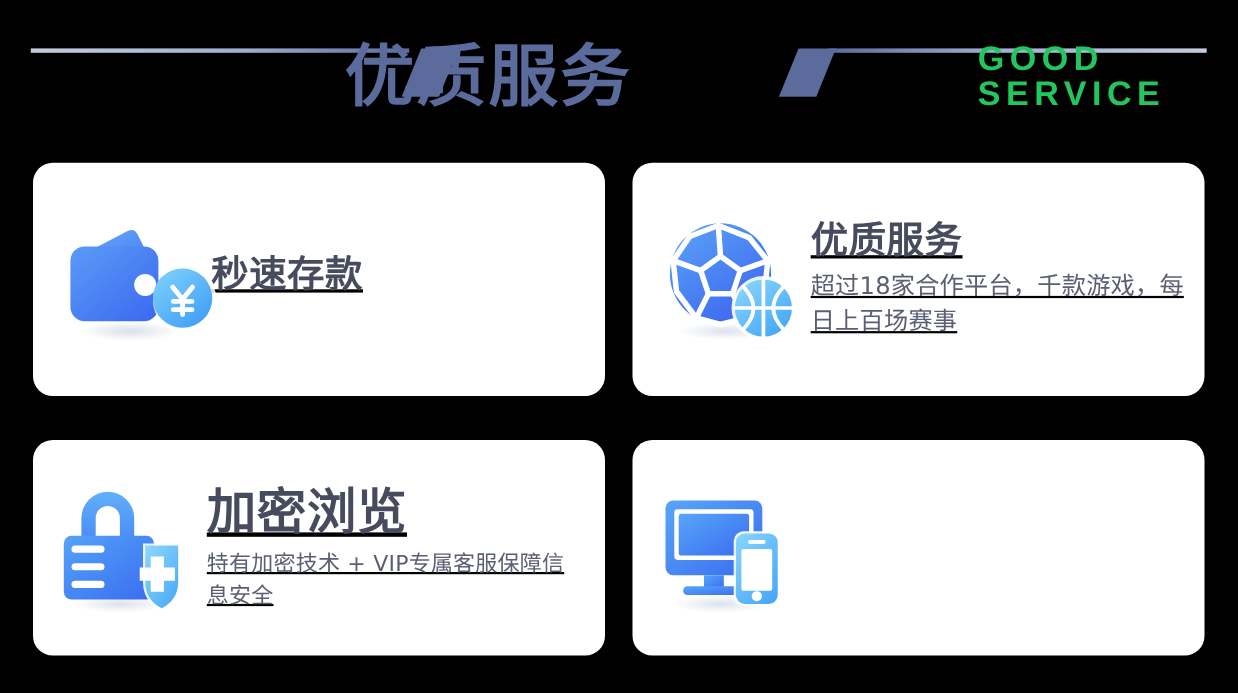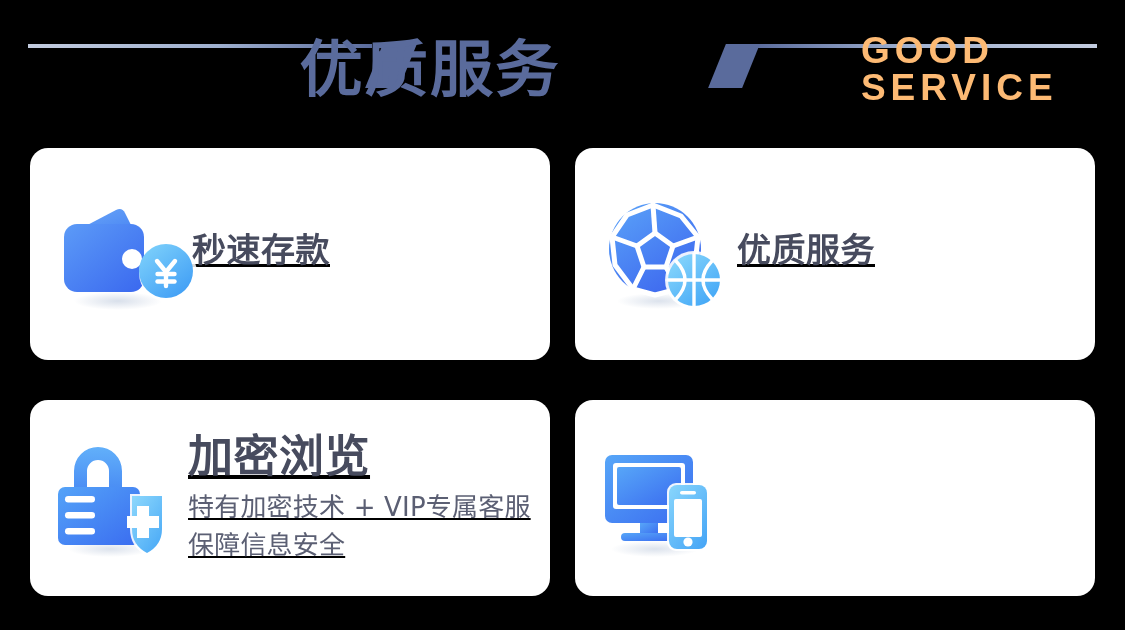--- a/index.html
+++ b/index.html
@@ -21,21 +21,21 @@
     position:relative; width:100%; height:92px;
     display:flex; align-items:center; justify-content:center;
   }
   .title-cn {
     font-size:62px; font-weight:bold; color:#5a6b9c;
     letter-spacing:2px; line-height:1; z-index:3;
     font-family:"DejaVu Sans","Liberation Sans",sans-serif;
     transform:scaleX(1.02);
   }
   .title-en {
-    font-size:37px; font-weight:bold; color:#fdba74;
+    font-size:31px; font-weight:bold; color:#22c55e;
     letter-spacing:5px; line-height:1; margin-top:-2px;
     font-family:"Liberation Sans",sans-serif;
   }
 
   
   .rule { position:absolute; top:0; height:92px; width:430px; }
   .rule.left  { left:28px; }
   .rule.right { right:28px; }
   .rule .bar {
     position:absolute; top:44px; height:4px;
@@ -81,21 +81,21 @@
     font-family:"DejaVu Sans","Liberation Sans",sans-serif;
     margin-bottom:6px;
   }
   .card-desc {
     font-size:22px; color:#5b5f73; line-height:1.45;
     font-family:"DejaVu Sans","Liberation Sans",sans-serif;
     letter-spacing:0.2px;
   }
   .card.row2 { padding-left:22px; }
   .card.row2 .card-title { font-size:45px; }
-  .card.row2 .card-desc { font-size:26px; }
+  .card.row2 .card-desc { font-size:20px; }
 
   svg { display:block; overflow:visible; }
 </style>
 </head>
 <body>
 
 <div class="page">
 
   <div class="header">
     <div class="rule left">
@@ -193,20 +193,21 @@
           <g fill="none" stroke="#ffffff" stroke-width="3.4" stroke-linecap="round">
             <path d="M93 61 L93 113"></path>
             <path d="M67 87 L119 87"></path>
             <path d="M75 68 Q93 87 75 106"></path>
             <path d="M111 68 Q93 87 111 106"></path>
           </g>
         </svg>
       </div>
       <div class="card-text">
         <div class="card-title">优质服务</div>
+        <div class="card-desc">超过18家合作平台，千款游戏，每日上百场赛事</div>
       </div>
     </div>
 
     <div class="card row2">
       <div class="card-icon">
         <svg viewBox="0 0 122 122" width="122" height="122">
           <defs>
             <linearGradient id="lockBody" x1="0" y1="0" x2="1" y2="1">
               <stop offset="0" stop-color="#54a3f8"></stop>
               <stop offset="1" stop-color="#3a6cf0"></stop>

